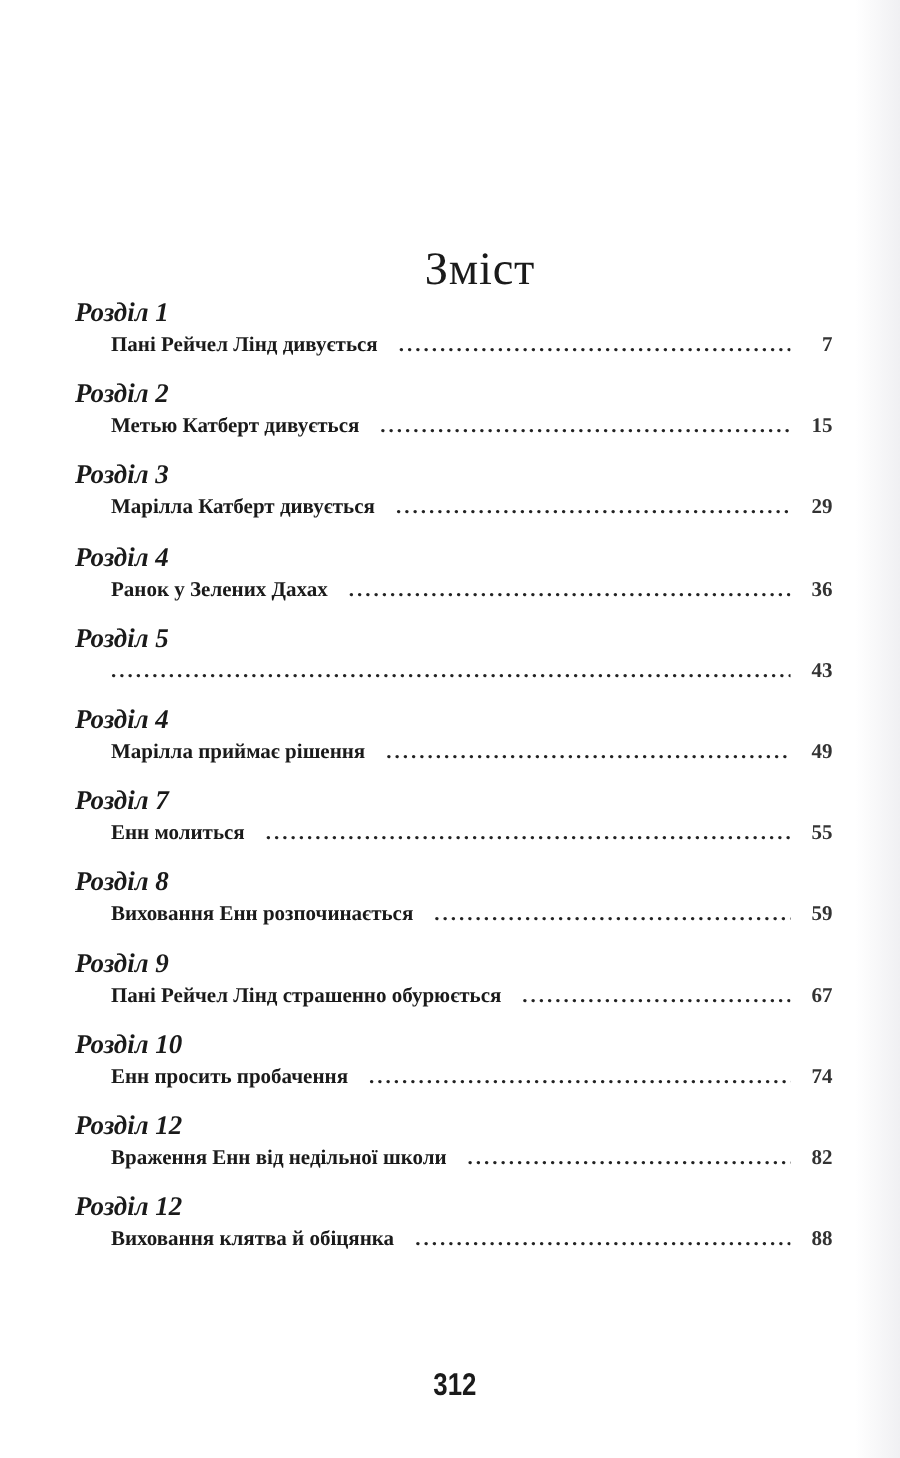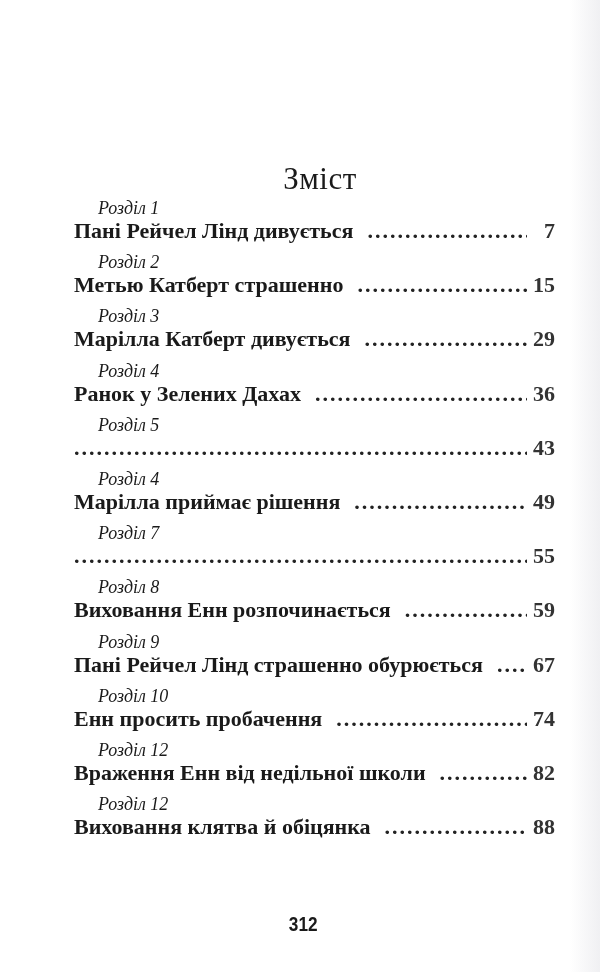--- a/index.html
+++ b/index.html
@@ -11,26 +11,26 @@
       position: absolute; right: 0; top: 0; width: 30px; height: 972px;
       background: linear-gradient(to right, rgba(255,255,255,0), rgba(225,225,230,0.5));
     }
     .title {
       position: absolute; top: 140px; left: 0; width: 640px; text-align: center;
       font-size: 31px; font-weight: normal; letter-spacing: 0.5px;
     }
     .toc { position: absolute; top: 197px; left: 50px; width: 505px; }
     .entry { height: 54.2px; position: relative; }
     .chapter {
-      font-style: italic; font-weight: normal; font-size: 18px; line-height: 22px;
-      height: 22px; white-space: nowrap; margin-left: 48px;
+      font-style: italic; font-weight: bold; font-size: 18px; line-height: 22px;
+      height: 22px; white-space: nowrap;
     }
     .line {
       display: flex; align-items: baseline; margin-left: 24px;
-      font-size: 22px; font-weight: bold; line-height: 24px; white-space: nowrap;
+      font-size: 14px; font-weight: bold; line-height: 24px; white-space: nowrap;
     }
     .line .t { flex: none; padding-right: 14px; }
     .line .dots {
       flex: 1 1 auto; overflow: hidden; white-space: nowrap; letter-spacing: 2px;
       font-weight: bold; color: #222;
     }
     .line .p { flex: none; padding-left: 4px; min-width: 24px; text-align: right; color: #333; }
     .folio {
       position: absolute; top: 912px; left: 0; width: 600px; text-align: center;
       font-family: "Liberation Sans", sans-serif; font-size: 21px; font-weight: bold;
@@ -50,21 +50,21 @@
     <div class="chapter">Розділ 1</div>
     <div class="line">
         <span class="t">Пані Рейчел Лінд дивується</span>
         <span class="dots">..................................................................................................</span>
         <span class="p">7</span>
       </div>
   </div>
   <div class="entry">
     <div class="chapter">Розділ 2</div>
     <div class="line">
-        <span class="t">Метью Катберт страшенно</span>
+        <span class="t">Метью Катберт дивується</span>
         <span class="dots">..................................................................................................</span>
         <span class="p">15</span>
       </div>
   </div>
   <div class="entry">
     <div class="chapter">Розділ 3</div>
     <div class="line">
         <span class="t">Марілла Катберт дивується</span>
         <span class="dots">..................................................................................................</span>
         <span class="p">29</span>
@@ -89,20 +89,21 @@
     <div class="chapter">Розділ 4</div>
     <div class="line">
         <span class="t">Марілла приймає рішення</span>
         <span class="dots">..................................................................................................</span>
         <span class="p">49</span>
       </div>
   </div>
   <div class="entry">
     <div class="chapter">Розділ 7</div>
     <div class="line">
+        <span class="t">Енн молиться</span>
         <span class="dots">..................................................................................................</span>
         <span class="p">55</span>
       </div>
   </div>
   <div class="entry">
     <div class="chapter">Розділ 8</div>
     <div class="line">
         <span class="t">Виховання Енн розпочинається</span>
         <span class="dots">..................................................................................................</span>
         <span class="p">59</span>

